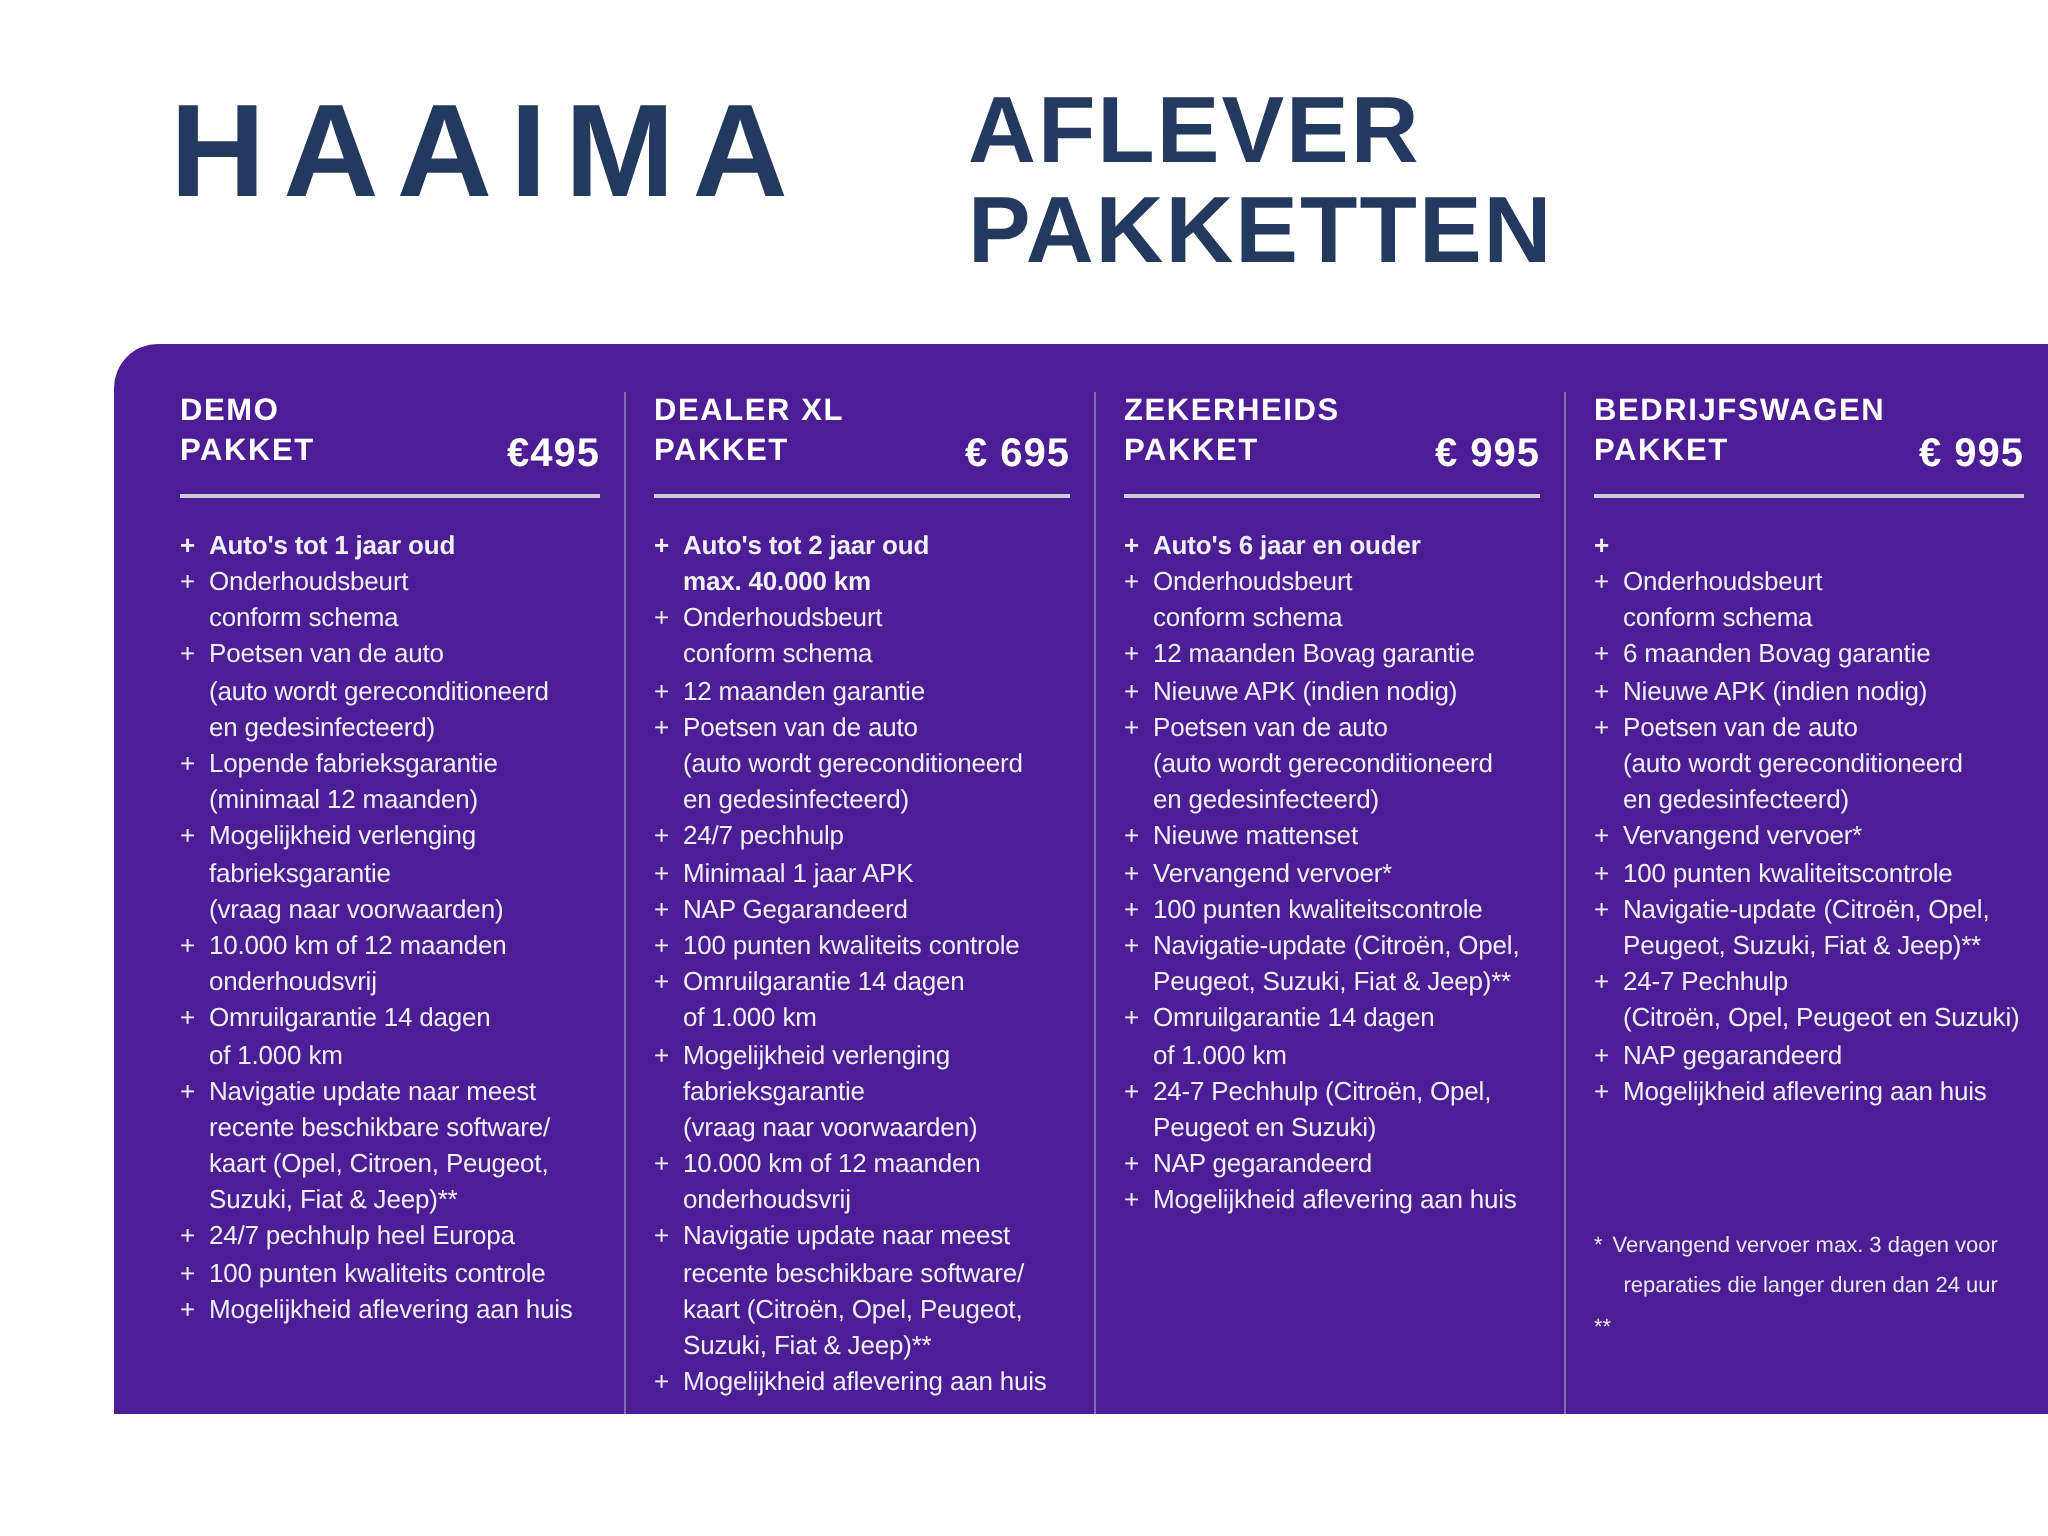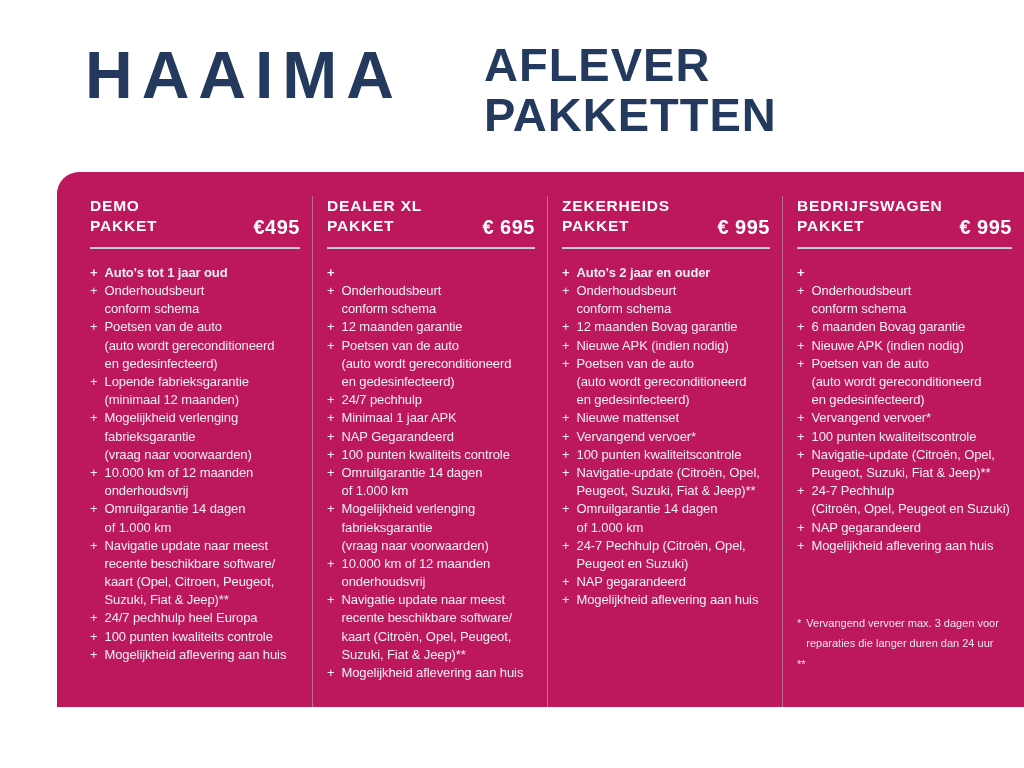--- a/index.html
+++ b/index.html
@@ -8,41 +8,41 @@
 
   
   .brand { position:absolute; left:85px; top:42px; color:#233a5e; }
   .brand-name { font-size:66px; font-weight:bold; letter-spacing:9px; line-height:1; white-space:nowrap; }
   .brand-sub { font-size:26px; font-weight:400; letter-spacing:5px; margin-top:7px; white-space:nowrap; }
   .page-title { position:absolute; left:484px; top:40px; margin:0; color:#233a5e;
                 font-size:47px; font-weight:bold; line-height:1.07; letter-spacing:1px; white-space:pre-line; }
 
   
   .panel { position:absolute; left:57px; top:172px; width:967px; height:535px;
-           background:#be185d; border-radius:22px 0 0 0; box-sizing:border-box;
+           background:#4c1d95; border-radius:22px 0 0 0; box-sizing:border-box;
            padding-top:24px; display:grid; grid-template-columns:255px 235px 235px 1fr; }
   .package-column { box-sizing:border-box; padding:0 12px 0 14px; min-width:0; }
   .package-column.first { padding-left:33px; }
   .package-column.sep { border-left:1px solid rgba(196,205,220,0.45); }
 
   .pkg-header { display:flex; justify-content:space-between; align-items:flex-end; color:#ffffff; }
   .pkg-name { margin:0; font-size:15.5px; font-weight:bold; letter-spacing:0.8px; line-height:1.32; white-space:pre-line; }
   .pkg-price { font-size:20px; font-weight:bold; letter-spacing:0.5px; line-height:1; white-space:nowrap; }
   .pkg-divider { height:2px; background:#c9ced6; margin-top:10px; }
 
   .pkg-items { list-style:none; margin:15px 0 0 0; padding:0; color:#edeff3;
                font-size:13px; line-height:1.4; letter-spacing:-0.1px; }
   .pkg-items li { display:flex; gap:7px; align-items:flex-start; }
   .pkg-items li:first-child { font-weight:bold; }
   .plus { flex:0 0 auto; }
   .item-text { white-space:pre-line; min-width:0; }
 
   .footnotes { margin-top:58px; color:#e6e9ee; font-size:11px; line-height:1.85; }
   .footnote { display:flex; gap:5px; align-items:flex-start; }
-  .fn-text { white-space:pre-line; }
+  .fn-text { white-space:pre-line;text-align:right; }
 
   
   .tagline { position:absolute; left:57px; top:720px; color:#233a5e;
              font-size:33px; font-weight:bold; letter-spacing:0.5px; white-space:nowrap; }
 </style>
 </head>
 <body>
 
 <div class="page">
 
@@ -124,20 +124,22 @@
     <div class="package-column sep">
       <div class="pkg-header">
         <h2 class="pkg-name">DEALER XL
 PAKKET</h2>
         <div class="pkg-price">€ 695</div>
       </div>
       <div class="pkg-divider"></div>
       <ul class="pkg-items">
           <li>
             <span class="plus">+</span>
+            <span class="item-text">Auto's tot 2 jaar oud
+max. 40.000 km</span>
           </li>
           <li>
             <span class="plus">+</span>
             <span class="item-text">Onderhoudsbeurt
 conform schema</span>
           </li>
           <li>
             <span class="plus">+</span>
             <span class="item-text">12 maanden garantie</span>
           </li>
@@ -196,21 +198,21 @@
     <div class="package-column sep">
       <div class="pkg-header">
         <h2 class="pkg-name">ZEKERHEIDS
 PAKKET</h2>
         <div class="pkg-price">€ 995</div>
       </div>
       <div class="pkg-divider"></div>
       <ul class="pkg-items">
           <li>
             <span class="plus">+</span>
-            <span class="item-text">Auto's 2 jaar en ouder</span>
+            <span class="item-text">Auto's 6 jaar en ouder</span>
           </li>
           <li>
             <span class="plus">+</span>
             <span class="item-text">Onderhoudsbeurt
 conform schema</span>
           </li>
           <li>
             <span class="plus">+</span>
             <span class="item-text">12 maanden Bovag garantie</span>
           </li>

